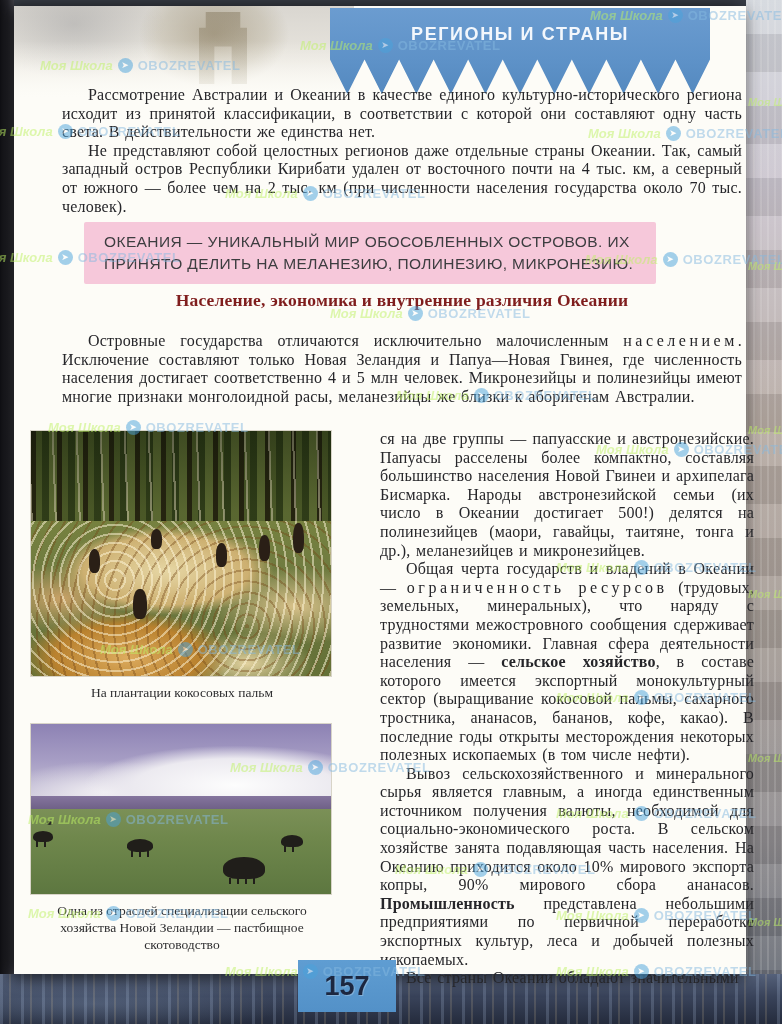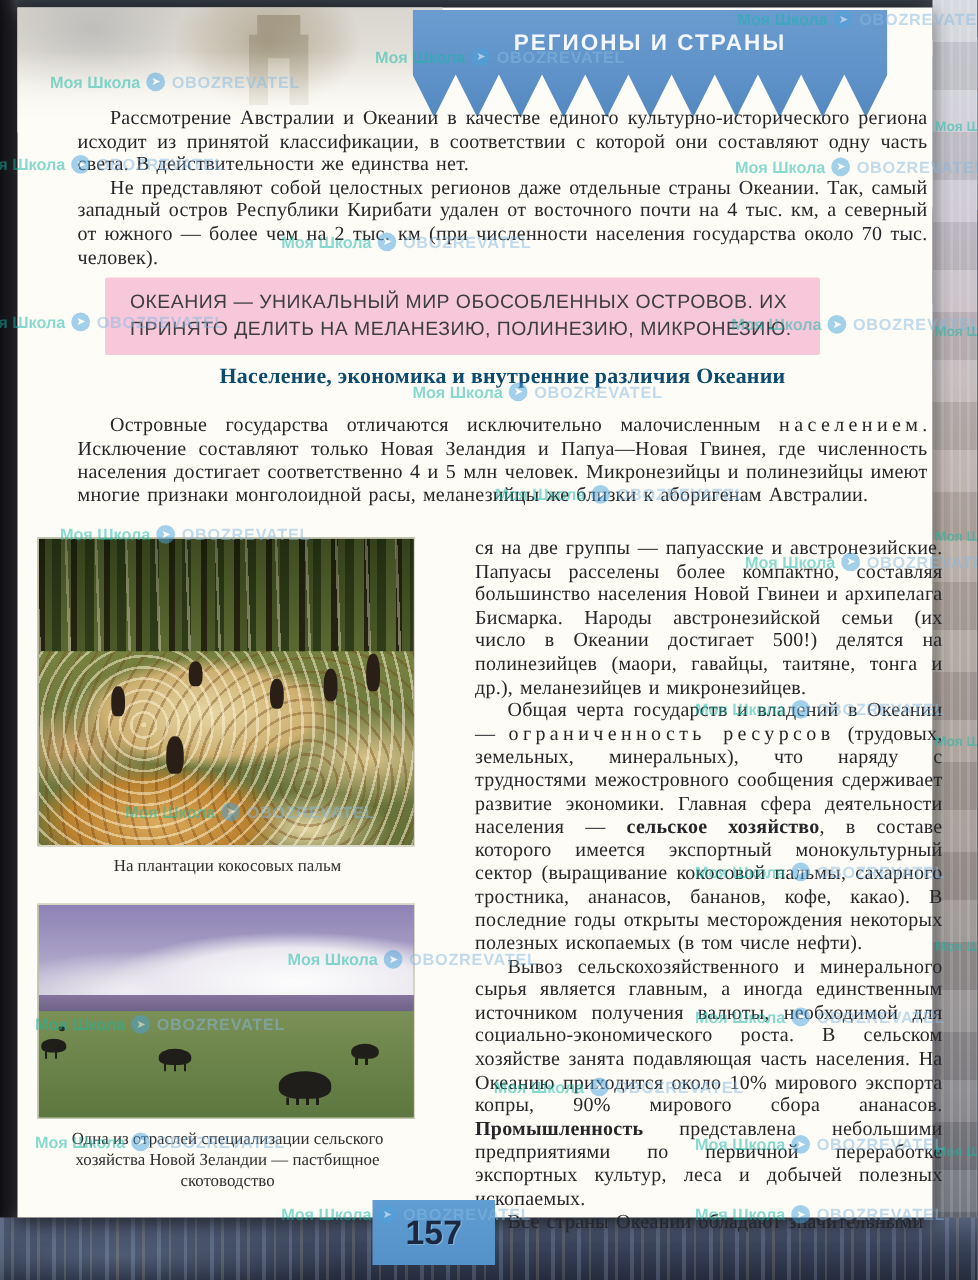--- a/index.html
+++ b/index.html
@@ -63,21 +63,21 @@
   .b{font-weight:700;}
 
   .intro{position:absolute;left:48px;top:80px;width:680px;}
 
   .callout{position:absolute;left:70px;top:216px;width:572px;min-height:60px;
     background:#f6c8da;border-radius:2px;padding:9px 14px 9px 20px;
     font-family:"Liberation Sans",sans-serif;font-size:15.5px;line-height:22px;
     color:#3d3d40;letter-spacing:.4px;}
 
   .section-heading{position:absolute;left:48px;top:284px;width:680px;text-align:center;
-    font-size:17.5px;font-weight:700;color:#0c4a6e;letter-spacing:.2px;}
+    font-size:17.5px;font-weight:700;color:#7f1d1d;letter-spacing:.2px;}
 
   .section-lead{position:absolute;left:48px;top:326px;width:680px;}
 
   .columns{position:absolute;left:16px;top:424px;width:724px;display:flex;gap:12px;}
   .figcol{width:302px;flex:0 0 302px;}
   .textcol{flex:1;min-width:0;margin-left:36px;}
 
   
   .photo{position:relative;width:302px;overflow:hidden;border:1px solid #d8d4c8;}
   .photo1{height:247px;background:#6e7840;}
@@ -122,21 +122,21 @@
 
   
   .pagenum-box{position:absolute;left:298px;top:960px;width:98px;height:52px;z-index:6;
     background:linear-gradient(180deg,#5f9dd2,#5391c8);display:flex;align-items:center;justify-content:center;}
   .pagenum{font-family:"Liberation Sans",sans-serif;font-size:27px;font-weight:700;color:#1c2740;
     text-shadow:1px 1px 0 rgba(255,255,255,.25);}
 
   
   .wm{position:absolute;display:flex;align-items:center;gap:5px;opacity:.5;z-index:8;
     pointer-events:none;font-family:"Liberation Sans",sans-serif;white-space:nowrap;}
-  .wm-school{font-weight:700;font-size:13px;color:#14b8a6;}
+  .wm-school{font-style:italic;font-weight:700;font-size:13px;color:#bef264;}
   .wm-icon{width:15px;height:15px;border-radius:50%;background:#4aa3dc;color:#fff;
     font-size:9px;line-height:15px;text-align:center;font-style:normal;}
   .wm-brand{font-weight:700;font-size:13px;letter-spacing:.6px;color:#85b9e0;}
   .wm.small .wm-school{font-size:11px;}
 </style>
 </head>
 <body>
 
 <div id="stage">
 

